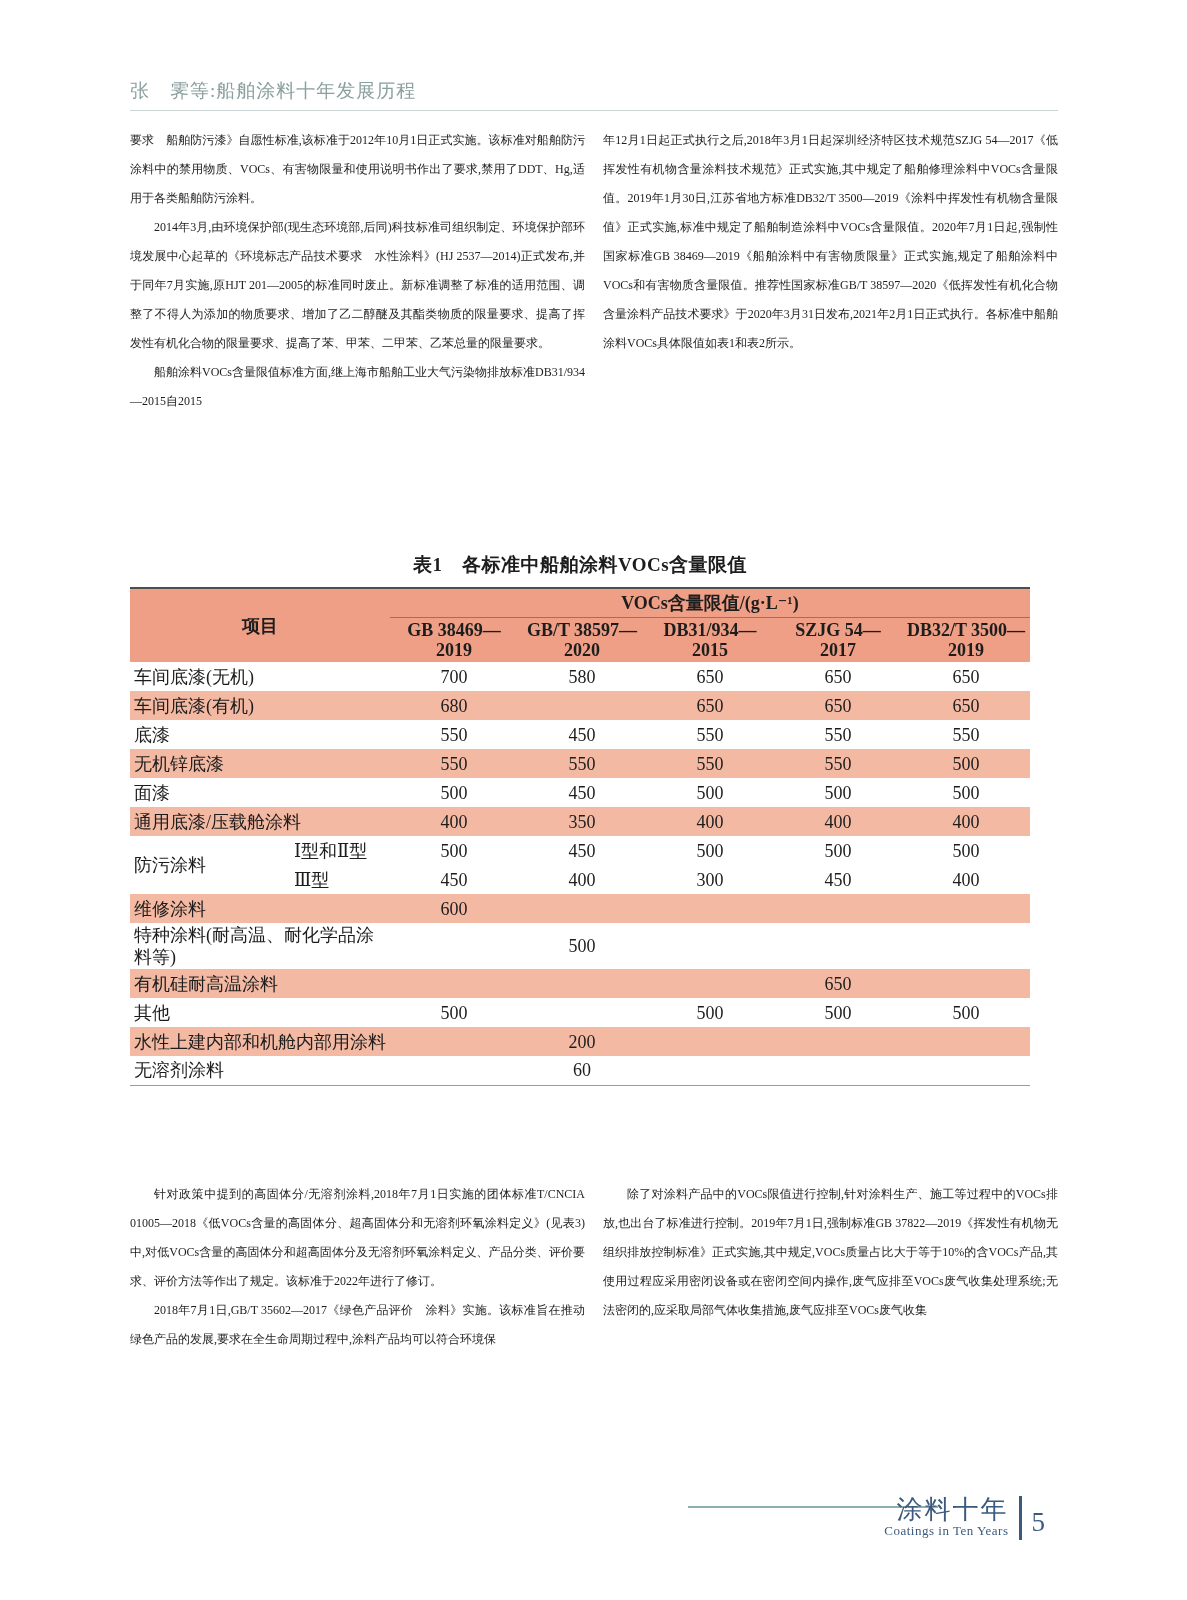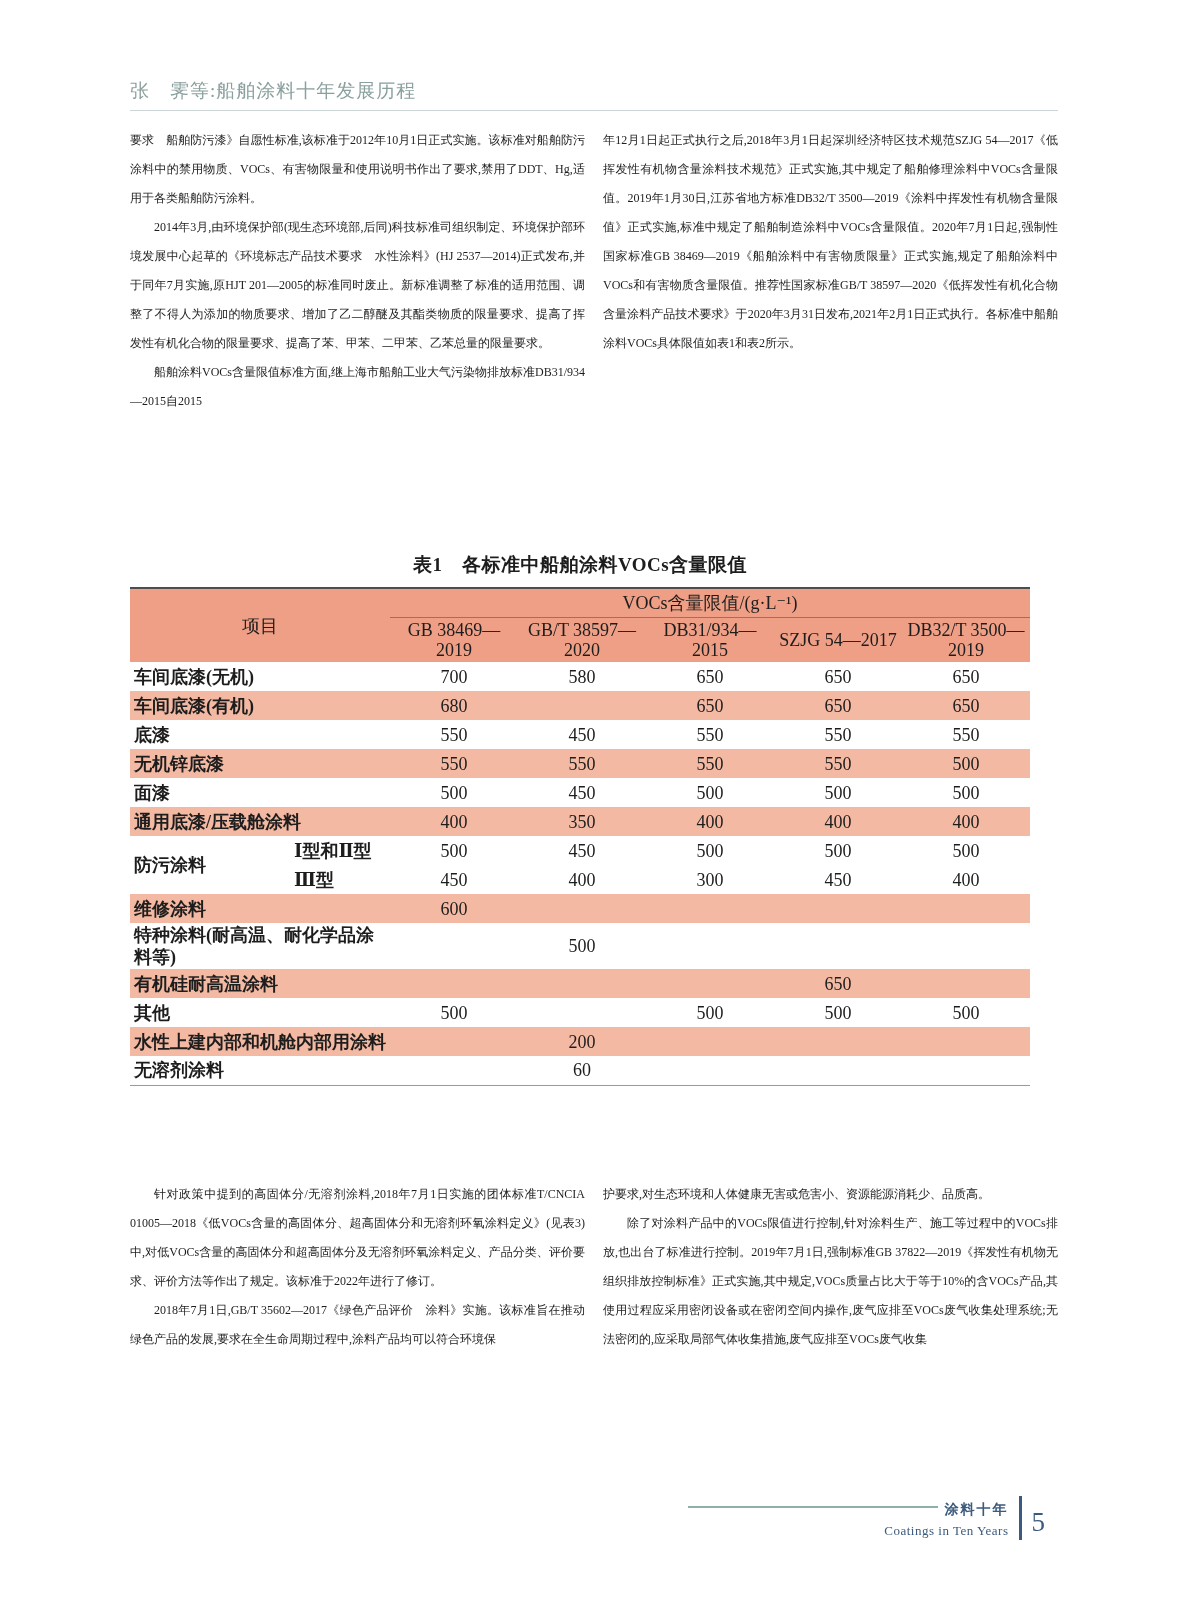--- a/index.html
+++ b/index.html
@@ -32,40 +32,40 @@
 
   .table-block { position:absolute; left:130px; width:900px; top:552px; }
   .tbl-title-zh { text-align:center; font-size:19px; font-weight:bold; letter-spacing:.5px; }
   .tbl-title-en { text-align:center; font-size:19px; font-weight:bold; margin-top:5px; }
   table.t1 {
     width:900px; margin-top:9px; border-collapse:collapse;
     border-top:2px solid #4d4d4d; border-bottom:1px solid #9a9a9a;
     font-size:18px;
   }
   table.t1 thead tr { background:var(--c-header-bg); }
-  table.t1 th { font-weight:normal; vertical-align:middle; padding:2px 4px; }
+  table.t1 th { font-weight:bold; vertical-align:middle; padding:2px 4px; }
   th.item-h { text-align:center; }
   th.group-h { border-bottom:1px solid rgba(70,50,40,.45); padding:7px 4px 5px; }
   th.col-h { padding:4px 6px 8px; line-height:20px; }
   table.t1 td { height:29px; vertical-align:middle; padding:1px 4px; line-height:22px; }
-  td.label { text-align:left; padding-left:10px;font-weight:bold; }
+  td.label { text-align:left; padding-left:10px; }
   td.label.sub { text-align:left; padding-left:14px; }
   td.val { text-align:center; }
   tr.shaded { background:var(--c-row-alt); }
 
   .footer-line {
     position:absolute; top:1506px; left:688px; width:250px; height:2px;
     background:#8fafab;
   }
   .page-footer {
     position:absolute; top:1496px; right:142px;
     display:flex; align-items:center; gap:10px;
   }
   .footer-brand { text-align:right; color:var(--c-footer); }
-  .brand-zh { font-size:14px; font-weight:bold; letter-spacing:2px; line-height:26px; }
+  .brand-zh { font-size:26px; font-weight:normal; letter-spacing:2px; line-height:26px; }
   .brand-en { font-size:13px; line-height:16px; letter-spacing:.5px; }
   .footer-bar { width:3px; height:44px; background:var(--c-footer); }
   .footer-page { font-size:27px; color:var(--c-footer); padding-top:8px; }
 </style>
 </head>
 <body style="--c-header-bg: #ee9f85; --c-row-alt: #f4b9a3; --c-running: #8aa09e; --c-footer: #3c5a7d;">
 
 <div class="running-header">张　霁等:船舶涂料十年发展历程</div>
 <div class="header-rule"></div>
 
@@ -222,21 +222,20 @@
       </tbody>
   </table>
 </div>
 
 <div class="cols bottom">
   <div class="col">
     <p class="para indent">针对政策中提到的高固体分/无溶剂涂料,2018年7月1日实施的团体标准T/CNCIA 01005—2018《低VOCs含量的高固体分、超高固体分和无溶剂环氧涂料定义》(见表3)中,对低VOCs含量的高固体分和超高固体分及无溶剂环氧涂料定义、产品分类、评价要求、评价方法等作出了规定。该标准于2022年进行了修订。</p>
     <p class="para indent">2018年7月1日,GB/T 35602—2017《绿色产品评价　涂料》实施。该标准旨在推动绿色产品的发展,要求在全生命周期过程中,涂料产品均可以符合环境保</p>
   </div>
   <div class="col">
-    <p class="para">护要求,对生态环境和人体健康无害或危害小、资源能源消耗少、品质高。</p>
     <p class="para indent">除了对涂料产品中的VOCs限值进行控制,针对涂料生产、施工等过程中的VOCs排放,也出台了标准进行控制。2019年7月1日,强制标准GB 37822—2019《挥发性有机物无组织排放控制标准》正式实施,其中规定,VOCs质量占比大于等于10%的含VOCs产品,其使用过程应采用密闭设备或在密闭空间内操作,废气应排至VOCs废气收集处理系统;无法密闭的,应采取局部气体收集措施,废气应排至VOCs废气收集</p>
   </div>
 </div>
 
 <div class="footer-line"></div>
 <div class="page-footer">
   <div class="footer-brand">
     <div class="brand-zh">涂料十年</div>
     <div class="brand-en">Coatings in Ten Years</div>
   </div>

